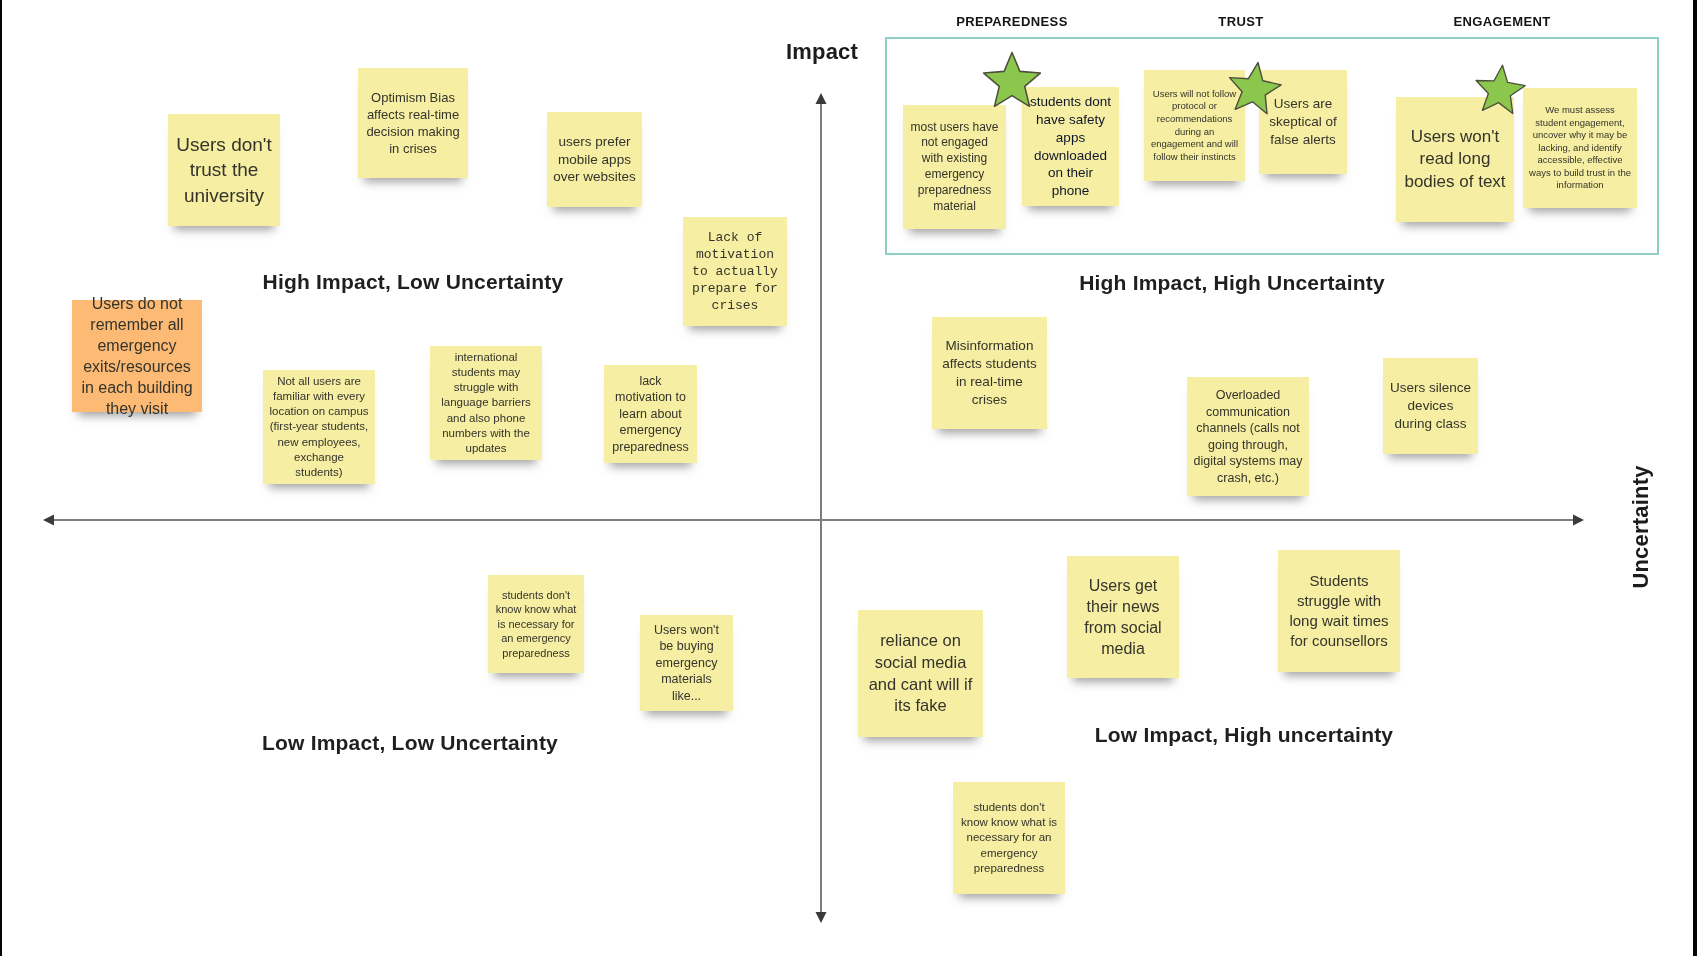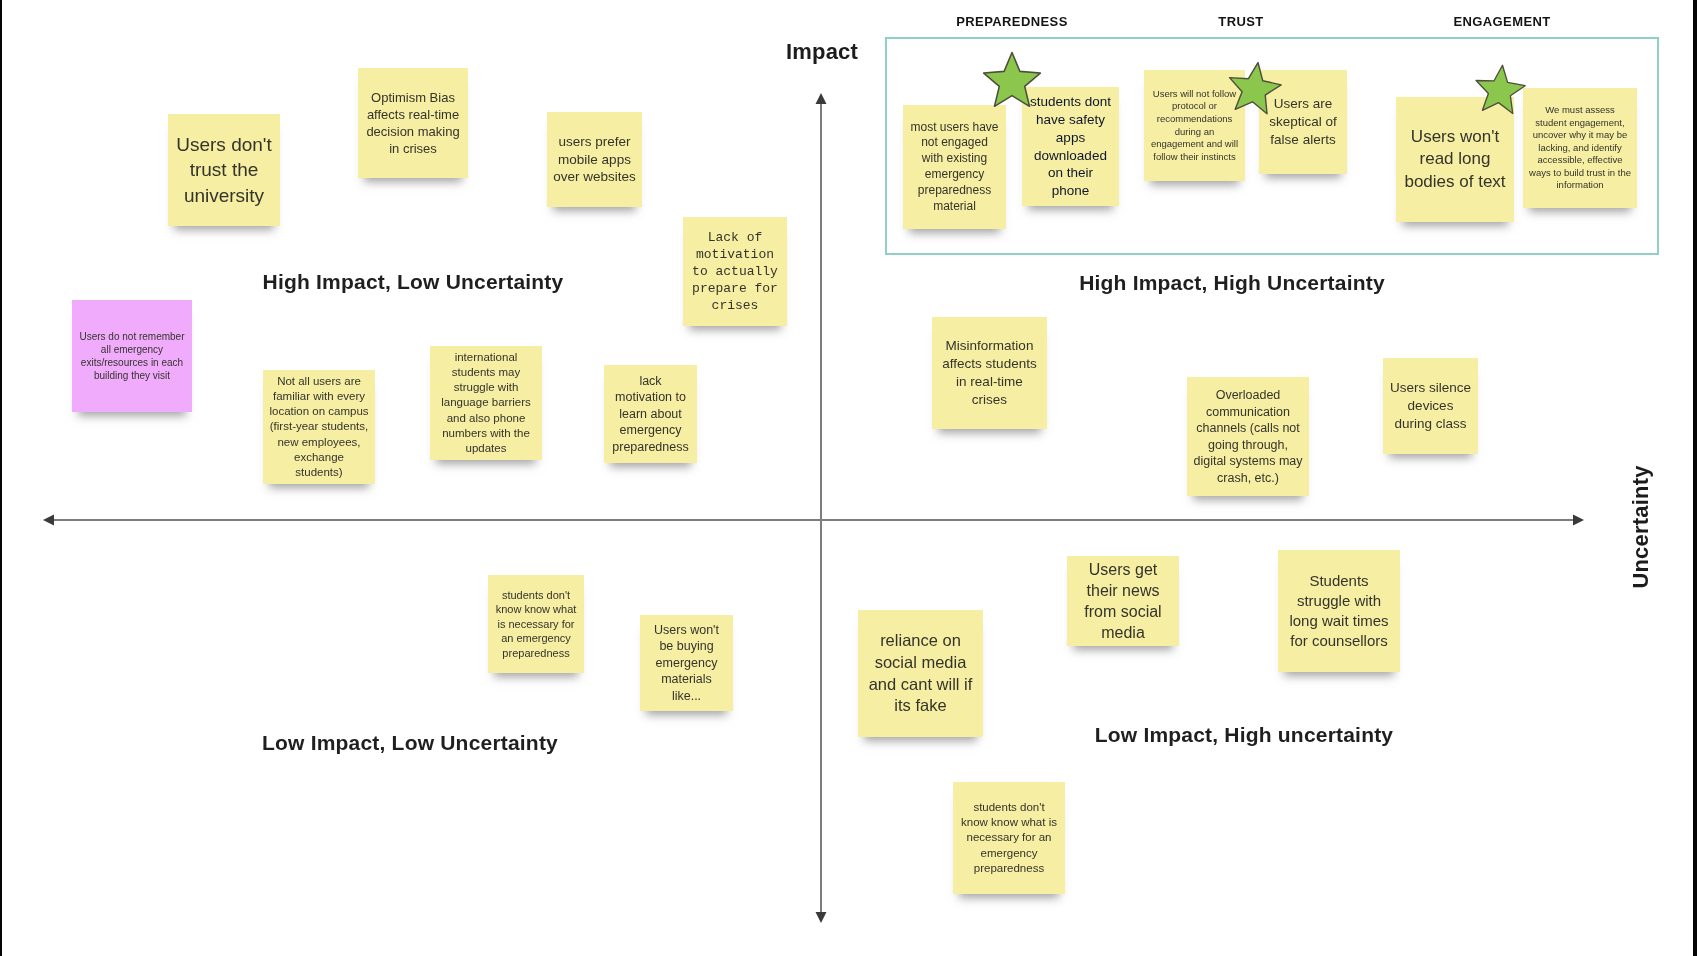--- a/index.html
+++ b/index.html
@@ -61,21 +61,21 @@
     </div>
     <div class="note" style="left: 358px; top: 68px; width: 110px; height: 110px; font-size: 13px; background: rgb(245, 238, 163); color: rgb(53, 52, 43);">
       <span>Optimism Bias affects real-time decision making in crises</span>
     </div>
     <div class="note" style="left: 547px; top: 112px; width: 95px; height: 95px; font-size: 13.5px; background: rgb(245, 238, 163); color: rgb(53, 52, 43);">
       <span>users prefer mobile apps over websites</span>
     </div>
     <div class="note" style="left: 683px; top: 217px; width: 104px; height: 109px; font-size: 13px; background: rgb(245, 238, 163); color: rgb(53, 52, 43); font-family: Liberation Mono, monospace;">
       <span>Lack of motivation to actually prepare for crises</span>
     </div>
-    <div class="note" style="left: 72px; top: 300px; width: 120px; height: 112px; font-size: 10px; background: #f0abfc; color: rgb(53, 52, 43);">
+    <div class="note" style="left: 72px; top: 300px; width: 130px; height: 112px; font-size: 16px; background: #fdba74; color: rgb(53, 52, 43);">
       <span>Users do not remember all emergency exits/resources in each building they visit</span>
     </div>
     <div class="note" style="left: 263px; top: 370px; width: 112px; height: 114px; font-size: 11.5px; background: rgb(245, 238, 163); color: rgb(53, 52, 43);">
       <span>Not all users are familiar with every location on campus (first-year students, new employees, exchange students)</span>
     </div>
     <div class="note" style="left: 430px; top: 346px; width: 112px; height: 114px; font-size: 11.5px; background: rgb(245, 238, 163); color: rgb(53, 52, 43);">
       <span>international students may struggle with language barriers and also phone numbers with the updates</span>
     </div>
     <div class="note" style="left: 604px; top: 365px; width: 93px; height: 98px; font-size: 12.5px; background: rgb(245, 238, 163); color: rgb(53, 52, 43);">
       <span>lack motivation to learn about emergency preparedness</span>
@@ -109,21 +109,21 @@
     </div>
     <div class="note" style="left: 488px; top: 575px; width: 96px; height: 98px; font-size: 11px; background: rgb(245, 238, 163); color: rgb(53, 52, 43);">
       <span>students don't know know what is necessary for an emergency preparedness</span>
     </div>
     <div class="note" style="left: 640px; top: 615px; width: 93px; height: 96px; font-size: 12.5px; background: rgb(245, 238, 163); color: rgb(53, 52, 43);">
       <span>Users won't be buying emergency materials like...</span>
     </div>
     <div class="note" style="left: 858px; top: 610px; width: 125px; height: 127px; font-size: 16.5px; background: rgb(245, 238, 163); color: rgb(53, 52, 43);">
       <span>reliance on social media and cant will if its fake</span>
     </div>
-    <div class="note" style="left: 1067px; top: 556px; width: 112px; height: 90px; font-size: 16px; background: rgb(245, 238, 163); color: rgb(53, 52, 43);">
+    <div class="note" style="left: 1067px; top: 556px; width: 112px; height: 122px; font-size: 16px; background: rgb(245, 238, 163); color: rgb(53, 52, 43);">
       <span>Users get their news from social media</span>
     </div>
     <div class="note" style="left: 1278px; top: 550px; width: 122px; height: 122px; font-size: 15px; background: rgb(245, 238, 163); color: rgb(53, 52, 43);">
       <span>Students struggle with long wait times for counsellors</span>
     </div>
     <div class="note" style="left: 953px; top: 782px; width: 112px; height: 112px; font-size: 11.5px; background: rgb(245, 238, 163); color: rgb(53, 52, 43);">
       <span>students don't know know what is necessary for an emergency preparedness</span>
     </div>
     <div class="star" style="left: 981px; top: 50.24px; width: 62px; height: 59.52px; transform: rotate(0deg);"><svg width="62" height="59.519999999999996" viewBox="0 0 100 96">
         <polygon points="50,4 62.7,34.5 95.7,37.2 70.5,58.7 78.2,90.8 50,73.6 21.8,90.8 29.5,58.7 4.3,37.2 37.3,34.5" fill="#8cc74d" stroke="#4e4e3a" stroke-width="2.5" stroke-linejoin="round"></polygon>

